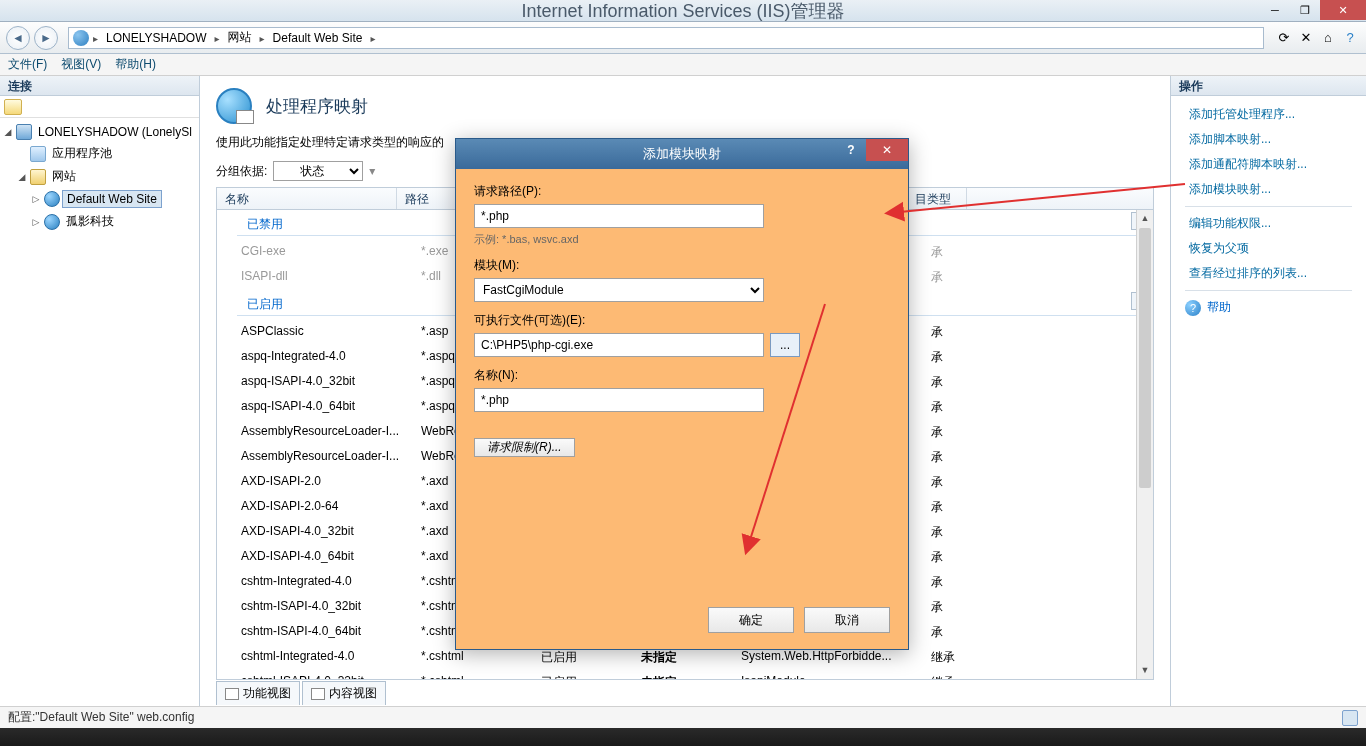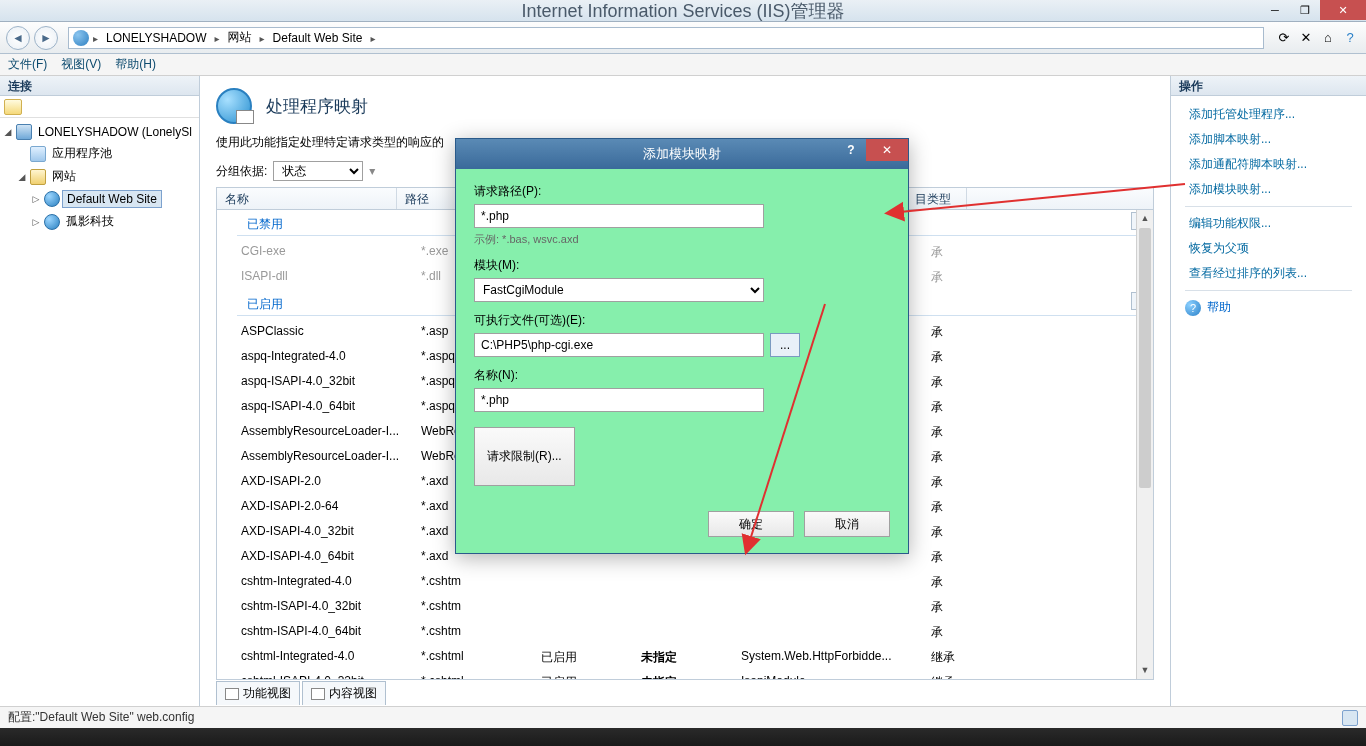--- a/index.html
+++ b/index.html
@@ -51,21 +51,21 @@
 .indent-2 { padding-left: 28px; }
 
 
 .content { flex: 1; background: #fff; display: flex; flex-direction: column; border-right: 1px solid #c0cdda; }
 .content-header { display: flex; align-items: center; gap: 14px; padding: 12px 16px 6px; }
 .content-ico { width: 36px; height: 36px; background: radial-gradient(circle at 30% 30%, #a8e0ff, #2a90d0); border-radius: 50%; border: 2px solid #2a80c0; position: relative; }
 .content-ico::after { content: ""; position: absolute; right: -4px; bottom: -2px; width: 16px; height: 12px; background: #fff; border: 1px solid #888; }
 .content-title { font-size: 17px; color: #1a3a5a; }
 .content-desc { padding: 4px 16px 8px; color: #000000; }
 .group-row { display: flex; align-items: center; gap: 6px; padding: 2px 16px 6px; }
-.group-select { border: 1px solid #a0a0a0; height: 20px; width: 90px; background: #fff; padding: 0 4px; }
+.group-select { border: 1px solid #a0a0a0; height: 20px; width: 90px; background: #fff; padding: 0 4px; text-align: center; }
 .table-wrap { margin: 0 16px; border: 1px solid #c0cdda; flex: 1; overflow: hidden; position: relative; }
 .table-head { display: flex; background: linear-gradient(#fafcfe,#eef3f8); border-bottom: 1px solid #c0cdda; height: 22px; }
 .th { border-right: 1px solid #d0dae4; padding: 3px 8px; color: #1a3a5a; }
 .col-name { width: 180px; }
 .col-path { width: 120px; }
 .col-state { width: 100px; }
 .col-ptype { width: 100px; font-weight: bold; }
 .col-handler { width: 190px; }
 .col-etype { width: 60px; }
 .table-body { overflow-y: auto; height: calc(100% - 22px); position: relative; margin-left: 16px; }
@@ -91,36 +91,36 @@
 .action-sep { border-top: 1px solid #d8e0e8; margin: 4px 10px; }
 .help-row { display: flex; align-items: center; gap: 6px; padding: 4px 10px; }
 .help-ico { width: 16px; height: 16px; background: radial-gradient(circle at 30% 30%, #8cd0ff, #2a80c8); border-radius: 50%; color: #fff; text-align: center; font-size: 11px; line-height: 16px; }
 
 
 .status { height: 22px; background: #f5f5f5; border-top: 1px solid #d0d0d0; padding: 3px 8px; color: #333; display: flex; align-items: center; }
 .status-ico { margin-left: auto; width: 16px; height: 16px; background: #d8e6f2; border: 1px solid #7da2ce; border-radius: 2px; }
 .taskbar { height: 18px; background: linear-gradient(#2a2a2a,#1a1a1a); }
 
 
-.dialog { position: absolute; left: 455px; top: 138px; width: 454px; height: 416px; background: #86efac; border: 1px solid #2a5a8a; box-shadow: 0 4px 20px rgba(0,0,0,0.3); z-index: 100; }
+.dialog { position: absolute; left: 455px; top: 138px; width: 454px; height: 512px; background: #fdba74; border: 1px solid #2a5a8a; box-shadow: 0 4px 20px rgba(0,0,0,0.3); z-index: 100; }
 .dlg-title { height: 30px; background: linear-gradient(#5a8ab5,#3a6a9a); color: #fff; display: flex; align-items: center; position: relative; }
 .dlg-title-text { position: absolute; left: 50%; transform: translateX(-50%); font-size: 13px; }
 .dlg-btns { position: absolute; right: 0; top: 0; display: flex; }
 .dlg-btn { width: 30px; height: 22px; text-align: center; line-height: 22px; }
 .dlg-help { color: #fff; font-weight: bold; }
 .dlg-close { background: #c75050; color: #fff; width: 42px; }
 .dlg-body { padding: 14px 18px; }
 .fld { margin-bottom: 10px; }
 .fld-label { display: block; margin-bottom: 4px; }
 .fld-input { width: 290px; height: 24px; border: 1px solid #a0a0a0; background: #fff; padding: 2px 6px; }
 .fld-select { width: 290px; height: 24px; border: 1px solid #a0a0a0; background: #fff; padding: 2px 4px; }
 .fld-hint { color: #666; margin-top: 4px; font-size: 11px; }
 .fld-row { display: flex; align-items: center; gap: 6px; }
 .browse-btn { width: 30px; height: 24px; border: 1px solid #7a9ac0; background: #e8f0f8; }
-.limit-btn { border: 1px solid #a0a0a0; background: linear-gradient(#fafafa,#e8e8e8); padding: 20px 12px; margin-top: 5px; }
+.limit-btn { border: 1px solid #a0a0a0; background: linear-gradient(#fafafa,#e8e8e8); padding: 0 12px; margin-top: 16px; font-style: italic; }
 .dlg-footer { position: absolute; right: 18px; bottom: 16px; display: flex; gap: 10px; }
 .dlg-foot-btn { width: 86px; height: 26px; border: 1px solid #a0a0a0; background: linear-gradient(#fafafa,#e8e8e8); }
 
 
 .arrow { position: absolute; z-index: 200; pointer-events: none; }
 .arrow svg { overflow: visible; }
 
 select { -webkit-appearance: menulist; }
 </style>
 </head>

